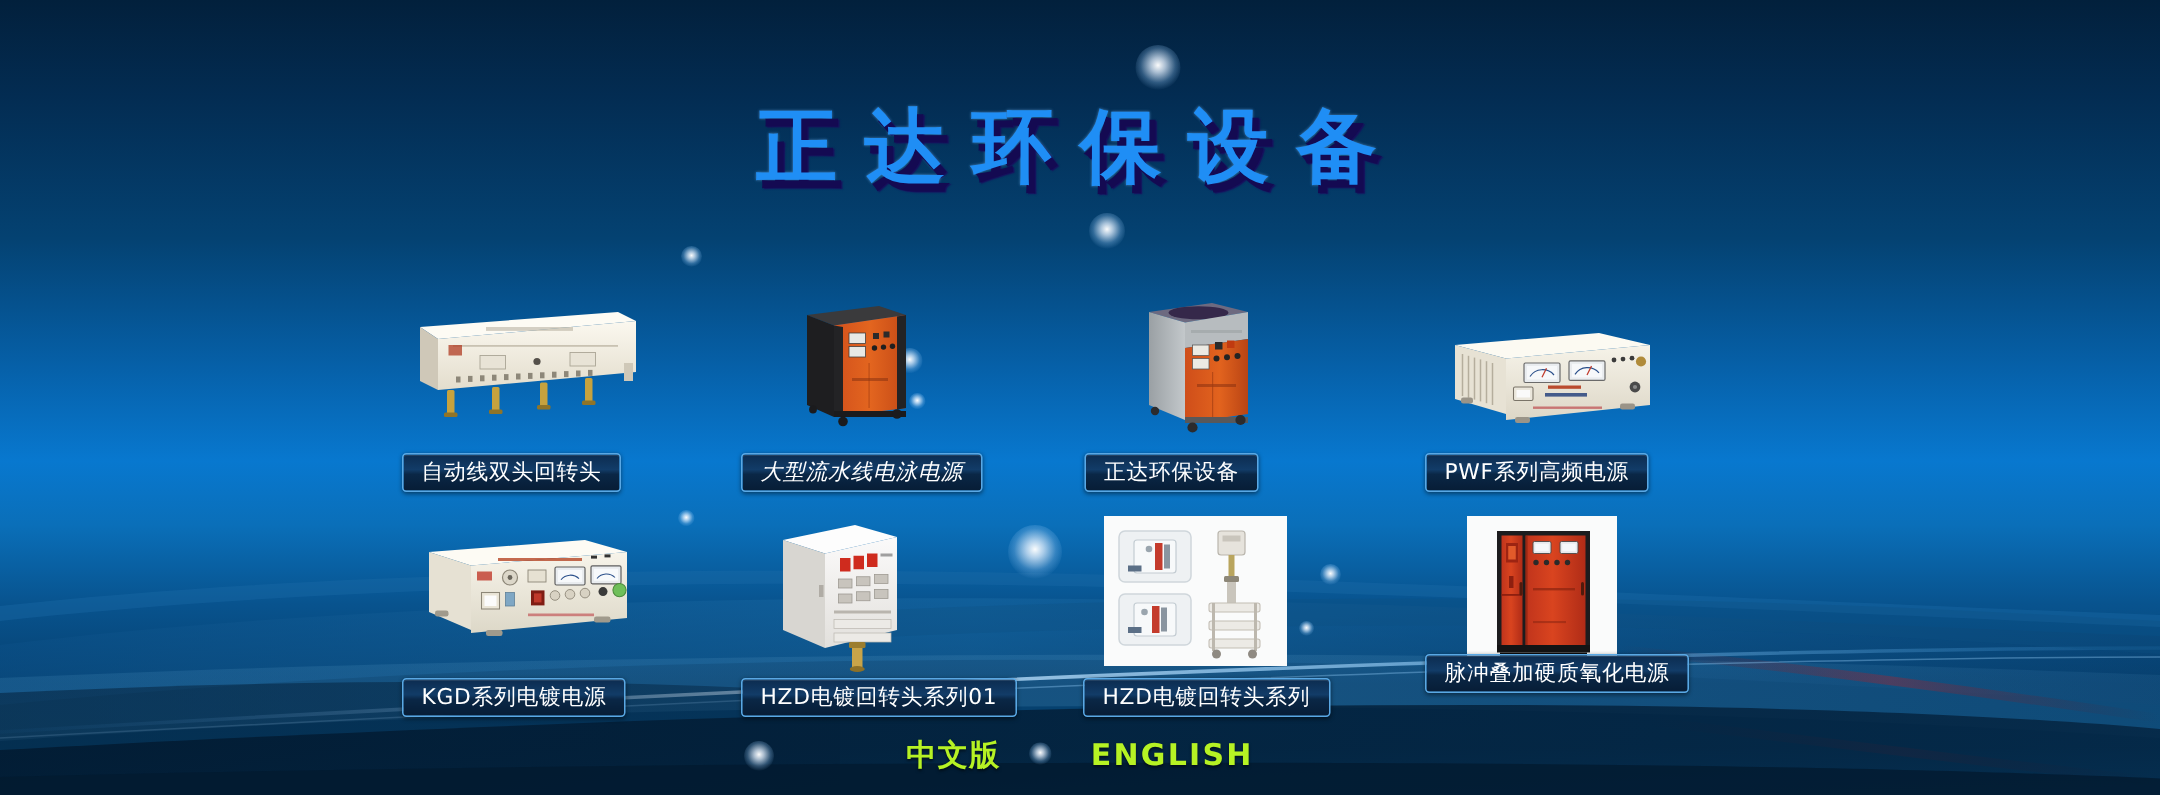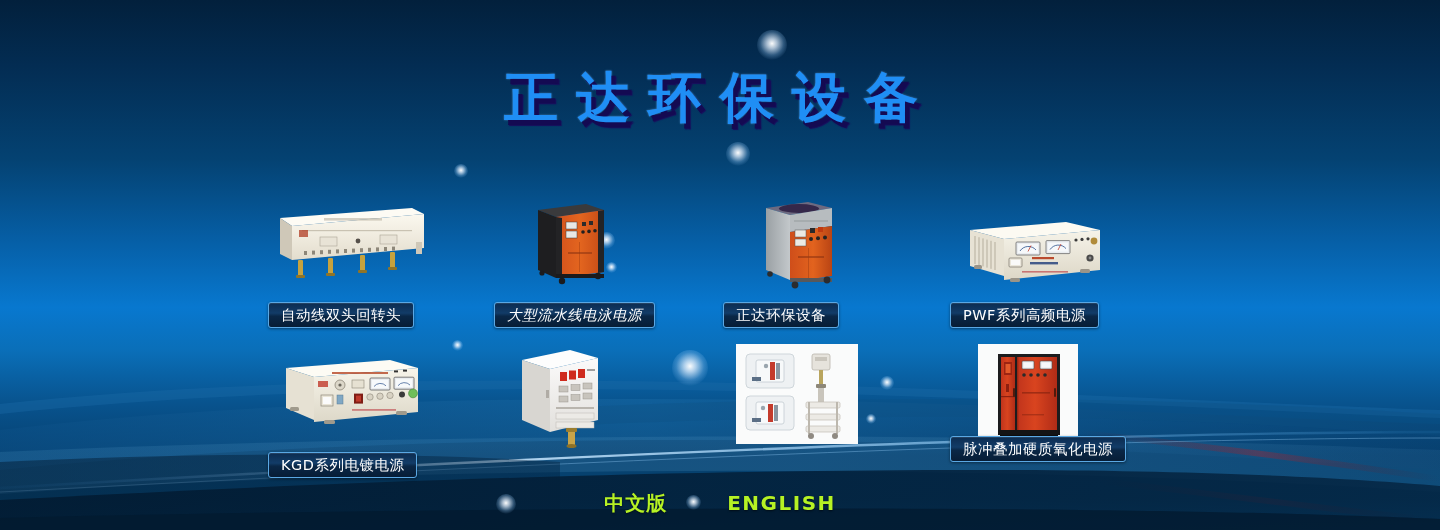--- a/index.html
+++ b/index.html
@@ -492,20 +492,21 @@
           <rect x="42" y="78" width="38" height="6" fill="#eceae6" stroke="#bdb9b2" stroke-width=".5"></rect>
 
           <rect x="32" y="46" width="3" height="8" fill="#b0aca5"></rect>
 
           <rect x="54" y="86" width="7" height="16" fill="#c8a449"></rect>
           <rect x="52" y="84" width="11" height="4" rx="1" fill="#9c7e2f"></rect>
           <ellipse cx="57.5" cy="102" rx="5" ry="2" fill="#8d7128"></ellipse>
         </svg>
       </div>
     </div>
+    <div class="label" style="left:0px; top:108px;">HZD电镀回转头系列01</div>
   </div>
 
   <div class="item" style="left:722px; top:344px; width:180px; height:134px;">
     <div class="photo" style="left:14px; top:0; width:122px; height:100px;">
       <div class="mach">
         <svg viewBox="0 0 122 100">
 
           <rect x="0" y="0" width="122" height="100" fill="#fafbfb"></rect>
 
           <rect x="10" y="10" width="48" height="34" rx="4" fill="#eef1f3" stroke="#cfd6db" stroke-width="1"></rect>
@@ -531,20 +532,21 @@
           <rect x="70" y="58" width="34" height="6" rx="1.5" fill="#eceae5" stroke="#c2bdb4" stroke-width=".7"></rect>
           <rect x="70" y="70" width="34" height="6" rx="1.5" fill="#eceae5" stroke="#c2bdb4" stroke-width=".7"></rect>
           <rect x="70" y="82" width="34" height="6" rx="1.5" fill="#eceae5" stroke="#c2bdb4" stroke-width=".7"></rect>
           <rect x="72" y="58" width="2" height="32" fill="#bdb8ae"></rect>
           <rect x="100" y="58" width="2" height="32" fill="#bdb8ae"></rect>
           <circle cx="75" cy="92" r="3" fill="#8f8a82"></circle>
           <circle cx="99" cy="92" r="3" fill="#8f8a82"></circle>
         </svg>
       </div>
     </div>
+    <div class="label" style="left:0px; top:108px;">HZD电镀回转头系列</div>
   </div>
 
   <div class="item" style="left:944px; top:344px; width:190px; height:134px;">
     <div class="photo" style="left:34px; top:0; width:100px; height:100px;">
       <div class="mach">
         <svg viewBox="0 0 100 100">
           <defs>
             <linearGradient id="p8o" x1="0" y1="0" x2="1" y2="0">
               <stop offset="0" stop-color="#c0341c"></stop>
                 <stop offset=".45" stop-color="#d9441f"></stop>

